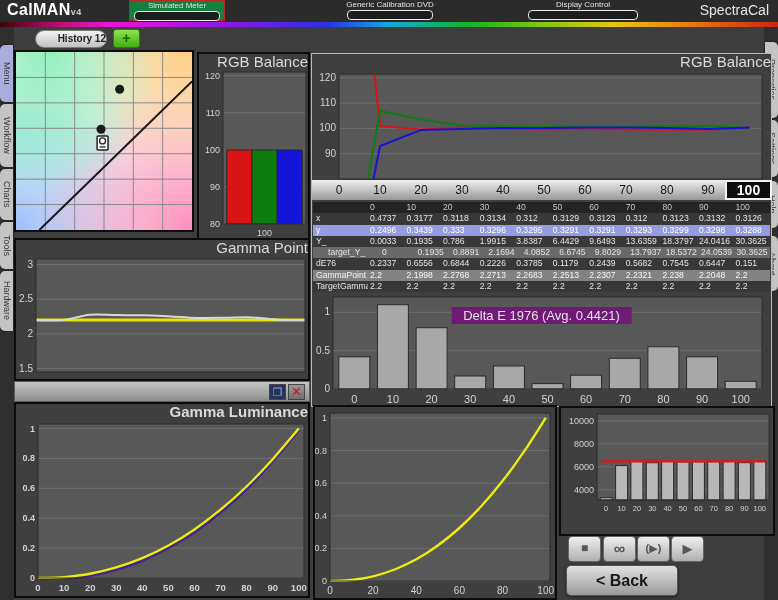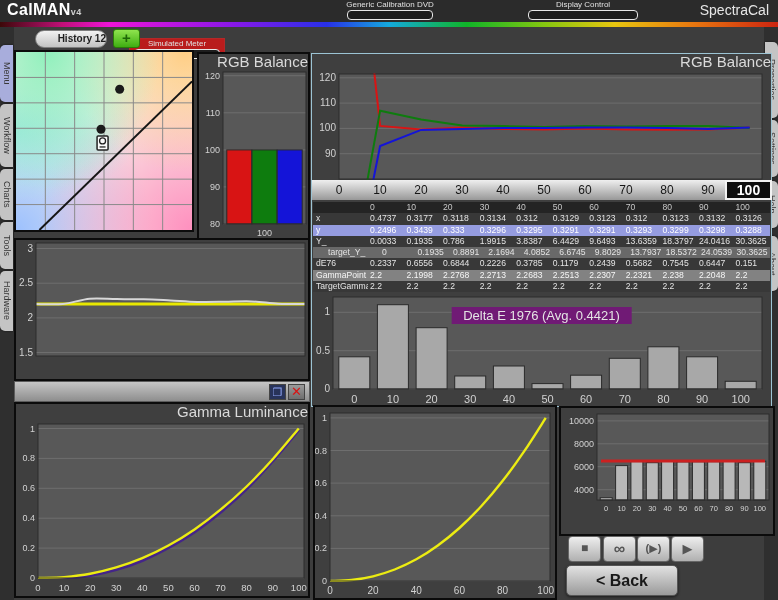--- a/index.html
+++ b/index.html
@@ -5,21 +5,21 @@
   html,body{margin:0;padding:0;background:#1a1a1a;}
   .app{position:relative;width:778px;height:600px;background:#3d3d3d;overflow:hidden;
        font-family:"Liberation Sans","DejaVu Sans",sans-serif;}
   
   .topbar{position:absolute;left:0;top:0;width:778px;height:22px;background:#2b2b2b;}
   .logo{position:absolute;left:7px;top:1px;color:#ffffff;font-size:16px;font-weight:bold;letter-spacing:.4px;}
   .logo .v4{font-size:9px;color:#cfcfcf;font-weight:bold;}
   .tb-wrap{position:absolute;top:0;height:21px;text-align:center;}
   .tb-label{display:block;font-size:8px;color:#e0e0e0;line-height:10px;white-space:nowrap;}
   .tb-field{display:inline-block;width:84px;height:8px;border:1px solid #e8e8e8;border-radius:4px;background:#1d1d1d;vertical-align:top;}
-  .meter-wrap{left:129px;width:96px;border:1px solid #b42828;background:#b91c1c;box-sizing:border-box;margin-top:38px;}
+  .meter-wrap{left:129px;width:96px;border:1px solid #b42828;background:#15803d;box-sizing:border-box;}
   .src-wrap{left:330px;width:120px;}
   .disp-wrap{left:520px;width:126px;}
   .disp-wrap .tb-field{width:108px;}
   .brand{position:absolute;right:9px;top:2px;color:#e6e6e6;font-size:14px;}
   .rainbow{position:absolute;left:0;top:22px;width:778px;height:5px;
     background:linear-gradient(90deg,#3c0808 0%,#c01078 8%,#ee14d8 14%,#8818e8 30%,#2830e8 42%,#14aadd 50%,#10b428 60%,#86c610 70%,#e8c610 79%,#e87810 89%,#cc2410 100%);}
   
   .rail{position:absolute;top:27px;width:14px;height:573px;background:#2f2f2f;}
   .rail-l{left:0;} .rail-r{left:764px;}
   .vtab{position:absolute;width:13px;background:#c4c4c4;color:#383838;font-size:9px;
@@ -375,20 +375,21 @@
         <rect x="296.3" y="64.3" width="31" height="30.7" fill="#a8a8a8" stroke="#2a2a2a" stroke-width="1"></rect>
         <rect x="334.9" y="52.8" width="31" height="42.2" fill="#a8a8a8" stroke="#2a2a2a" stroke-width="1"></rect>
         <rect x="373.6" y="62.8" width="31" height="32.2" fill="#a8a8a8" stroke="#2a2a2a" stroke-width="1"></rect>
         <rect x="412.2" y="87.3" width="31" height="7.7" fill="#a8a8a8" stroke="#2a2a2a" stroke-width="1"></rect>
         <rect x="20" y="3" width="429" height="92" fill="none" stroke="#2c2c2c" stroke-width="1"></rect>
       </svg>
     <div class="de-title">Delta E 1976 (Avg. 0.4421)</div>
   </div>
 
   <div class="panel" style="left:14px;top:238px;width:296px;height:143px;">
+    <div class="ptitle">Gamma Point</div>
     <svg class="chart" width="292" height="119">
         <defs>
           <clipPath id="cp-gamma_point">
             <rect x="20" y="2" width="269" height="115"></rect>
           </clipPath>
         </defs>
         <rect x="20" y="3" width="269" height="113" fill="#585858"></rect>
         <line x1="20" x2="289" y1="8.5" y2="8.5" stroke="#6e6e6e" stroke-width="1"></line>
         <text x="17" y="11.5" text-anchor="end" font-size="10" fill="#d2d2d2">3</text>
         <line x1="20" x2="289" y1="43.2" y2="43.2" stroke="#6e6e6e" stroke-width="1"></line>
@@ -401,21 +402,21 @@
         <path d="M20,64.00613496932513C24.5,64.0 37.9,64.9 46.9,64.0C55.9,63.1 64.8,59.5 73.8,58.7C82.8,57.9 91.7,59.0 100.7,59.1C109.7,59.2 118.6,59.0 127.6,59.3C136.6,59.5 145.5,60.0 154.5,60.4C163.5,60.9 172.4,61.7 181.4,61.9C190.4,62.1 199.3,61.9 208.3,61.8C217.3,61.7 226.2,61.1 235.2,61.4C244.2,61.7 253.1,63.2 262.1,63.7C271.1,64.1 284.5,64.0 289.0,64.0" fill="none" stroke="#d8d8d8" stroke-width="2" clip-path="url(#cp-gamma_point)"></path>
         <rect x="20" y="3" width="269" height="113" fill="none" stroke="#2c2c2c" stroke-width="1"></rect>
       </svg>
   </div>
 
   <div class="wbar">
     <div class="wbtn restore"><span>❐</span></div>
     <div class="wbtn close"><span>✕</span></div>
   </div>
 
-  <div class="panel" style="left:14px;top:402px;width:296px;height:196px;">
+  <div class="panel" style="left:14px;top:402px;width:296px;height:196px;font-weight:bold;">
     <div class="ptitle">Gamma Luminance</div>
     <svg class="chart" width="292" height="174">
         <defs>
           <clipPath id="cp-gamma_luminance">
             <rect x="22" y="3" width="266" height="156"></rect>
           </clipPath>
         </defs>
         <rect x="22" y="4" width="266" height="154" fill="#585858"></rect>
         <line x1="22" x2="288" y1="8.5" y2="8.5" stroke="#6e6e6e" stroke-width="1"></line>
         <text x="19" y="11.5" text-anchor="end" font-size="9" fill="#d2d2d2">1</text>

